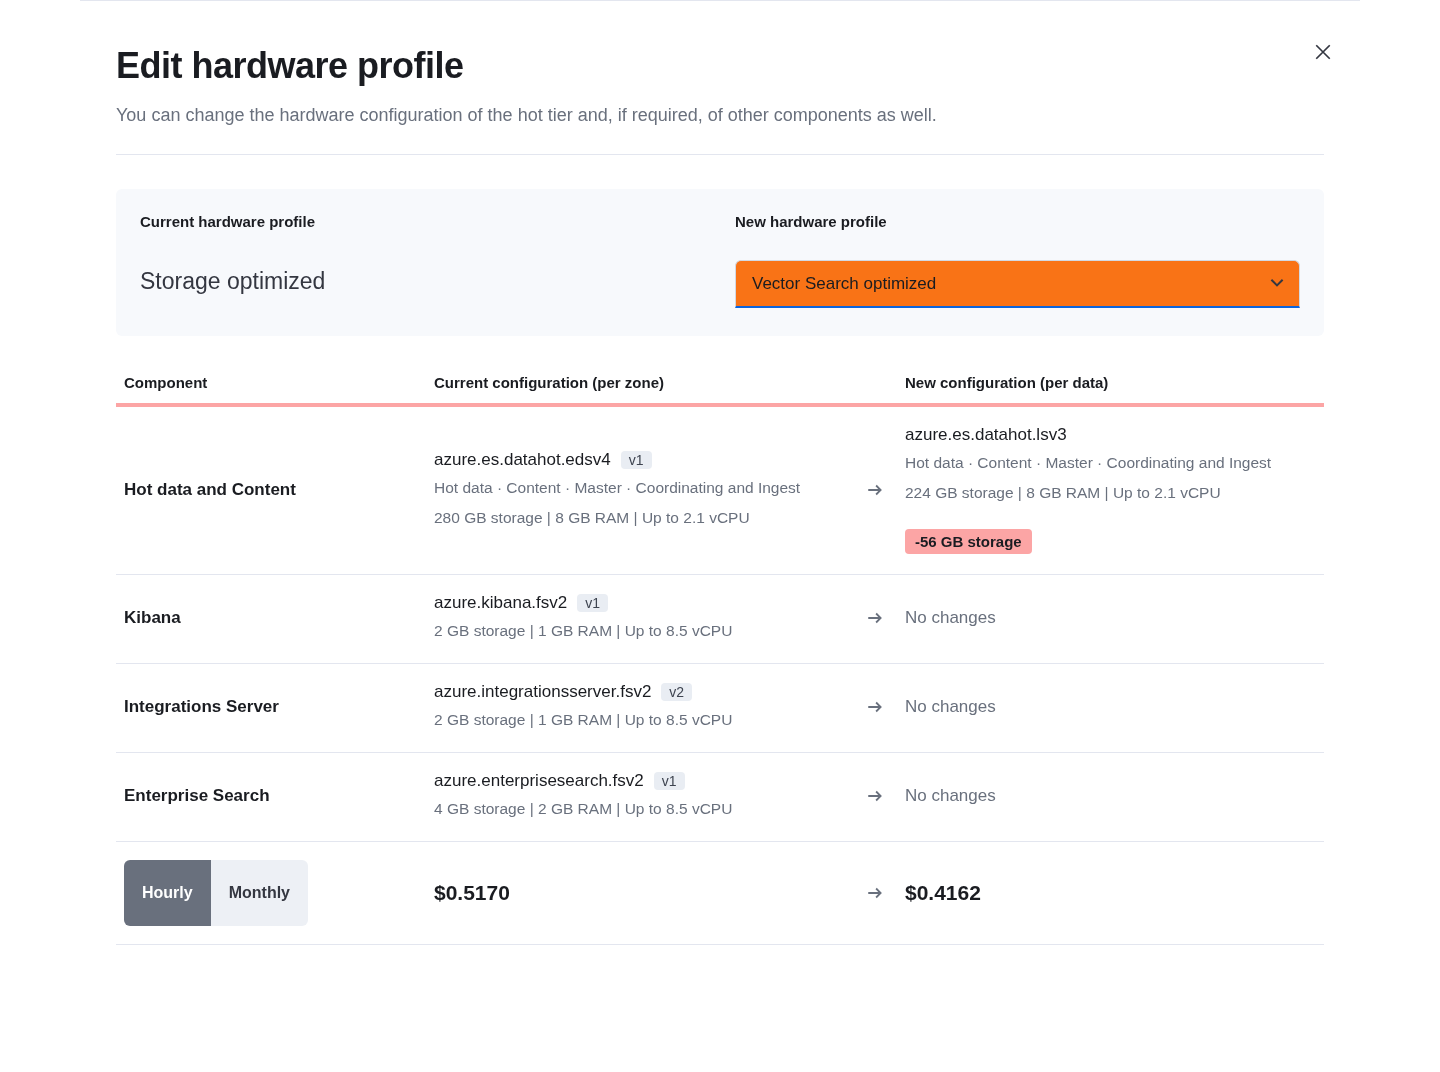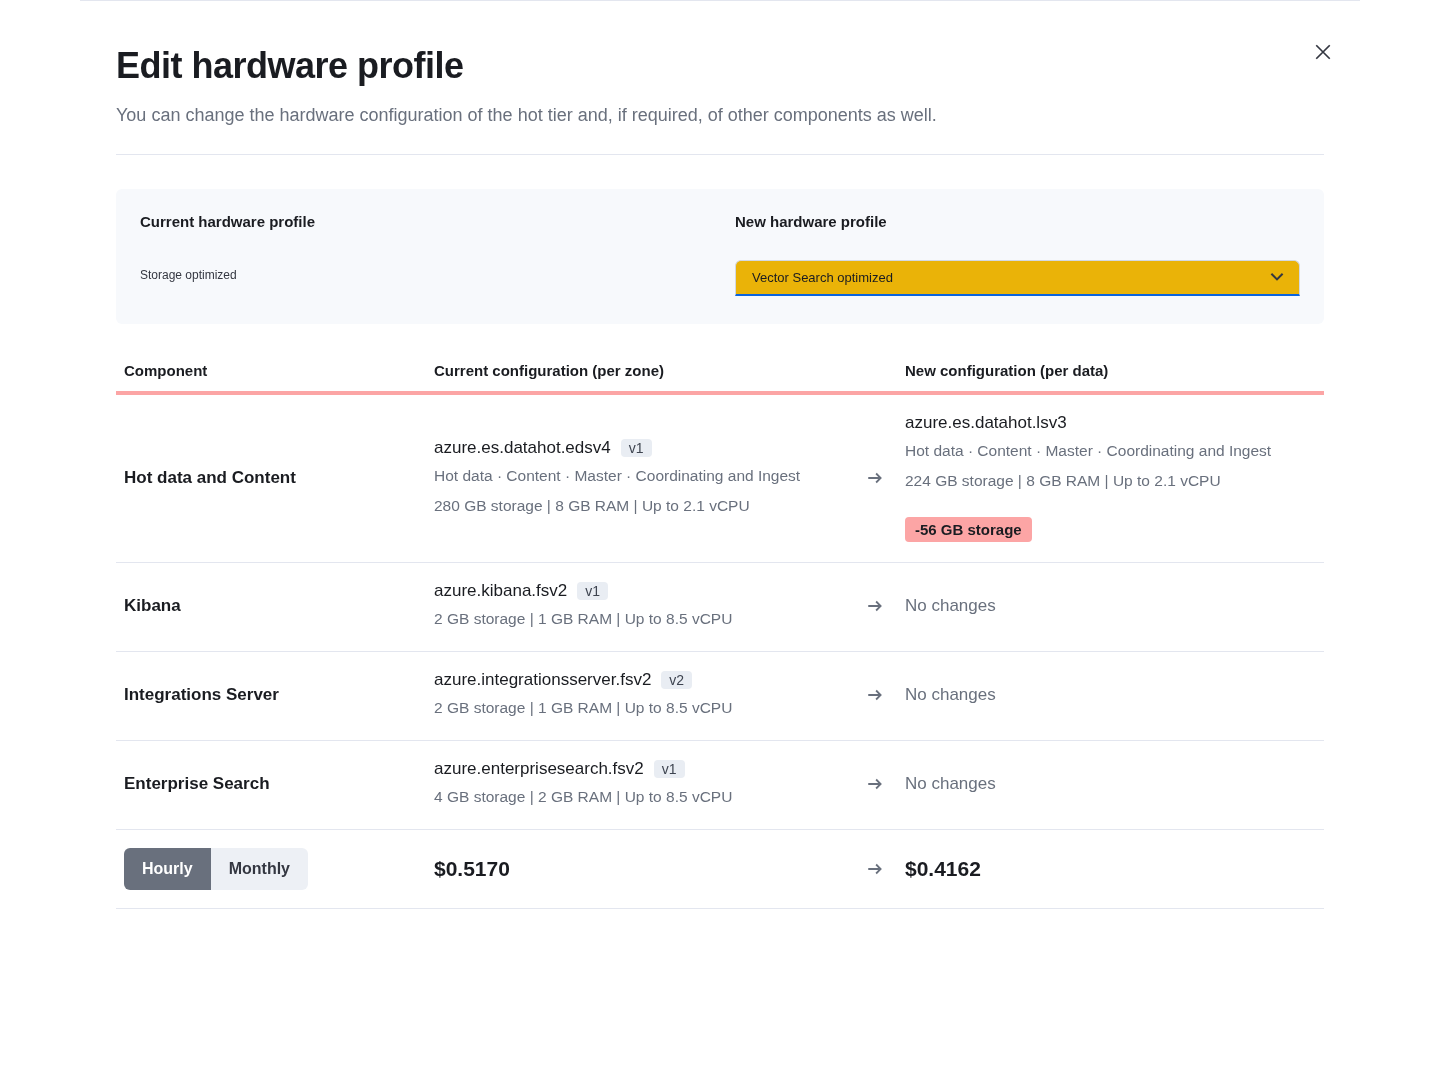--- a/index.html
+++ b/index.html
@@ -56,33 +56,33 @@
   grid-template-columns: 1fr 1fr;
   column-gap: 24px;
   row-gap: 24px;
   gap: 30px;
 }
 .profile-label {
   font-size: 15px;
   font-weight: 700;
 }
 .profile-value {
-  font-size: 12px;
+  font-size: 23px;
   color: #343741;
   padding-top: 8px;
 }
 .select-wrap { position: relative; }
 .profile-select {
   width: 100%;
-  height: 36px;
+  height: 48px;
   border: 1px solid #d3d9e3;
   border-bottom: 2px solid #0b64dd;
   border-radius: 6px 6px 0 0;
-  background: #eab308;
-  font-size: 13px;
+  background: #f97316;
+  font-size: 17px;
   padding: 0 44px 0 16px;
   appearance: none;
   -webkit-appearance: none;
   color: #1a1c21;
   cursor: pointer;
 }
 .select-chevron {
   position: absolute;
   right: 14px;
   top: 50%;
@@ -172,21 +172,21 @@
 .seg-toggle {
   display: inline-flex;
   border-radius: 6px;
   overflow: hidden;
   width: fit-content;
 }
 .seg-btn {
   border: none;
   font-size: 16px;
   font-weight: 600;
-  padding: 12px 18px;
+  padding: 24px 18px;
   cursor: pointer;
   text-align: right;
 }
 .seg-btn.active {
   background: #69707d;
   color: #fff;
 }
 .seg-btn.inactive {
   background: #edf0f5;
   color: #343741;

